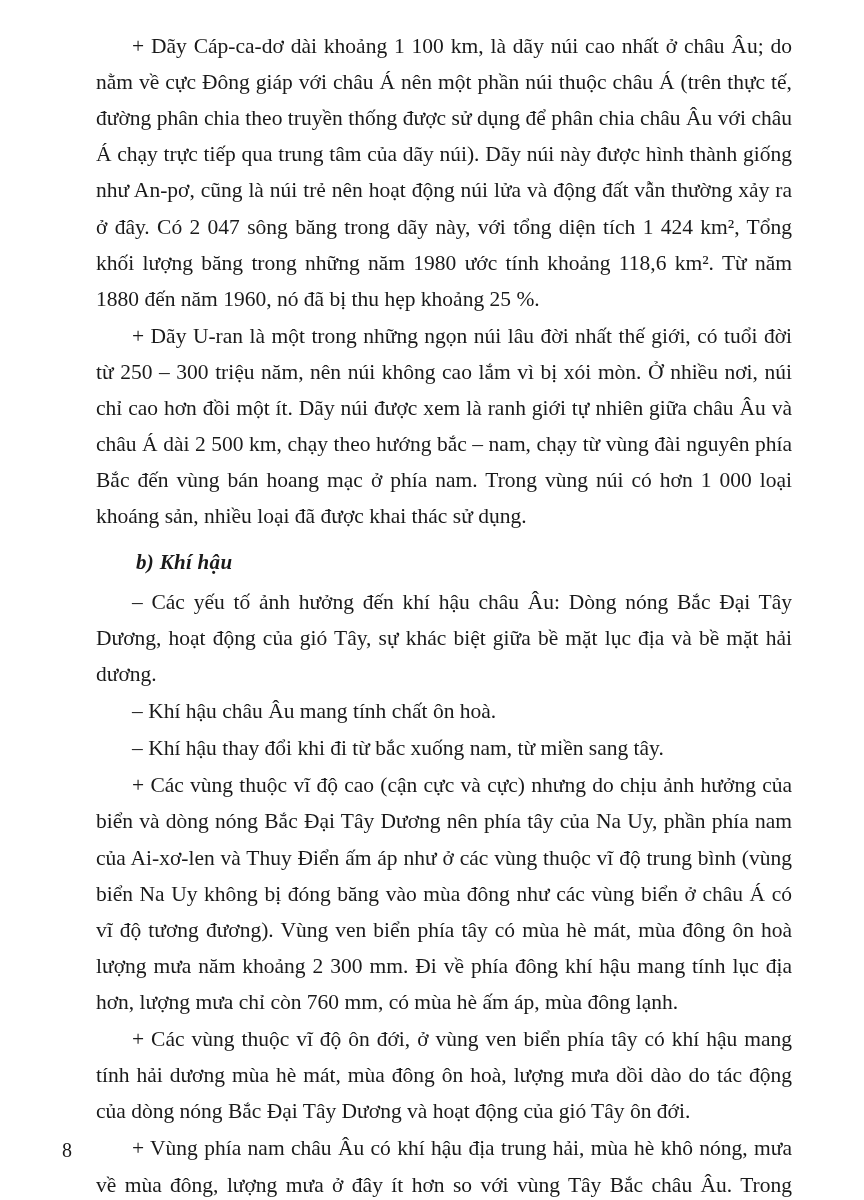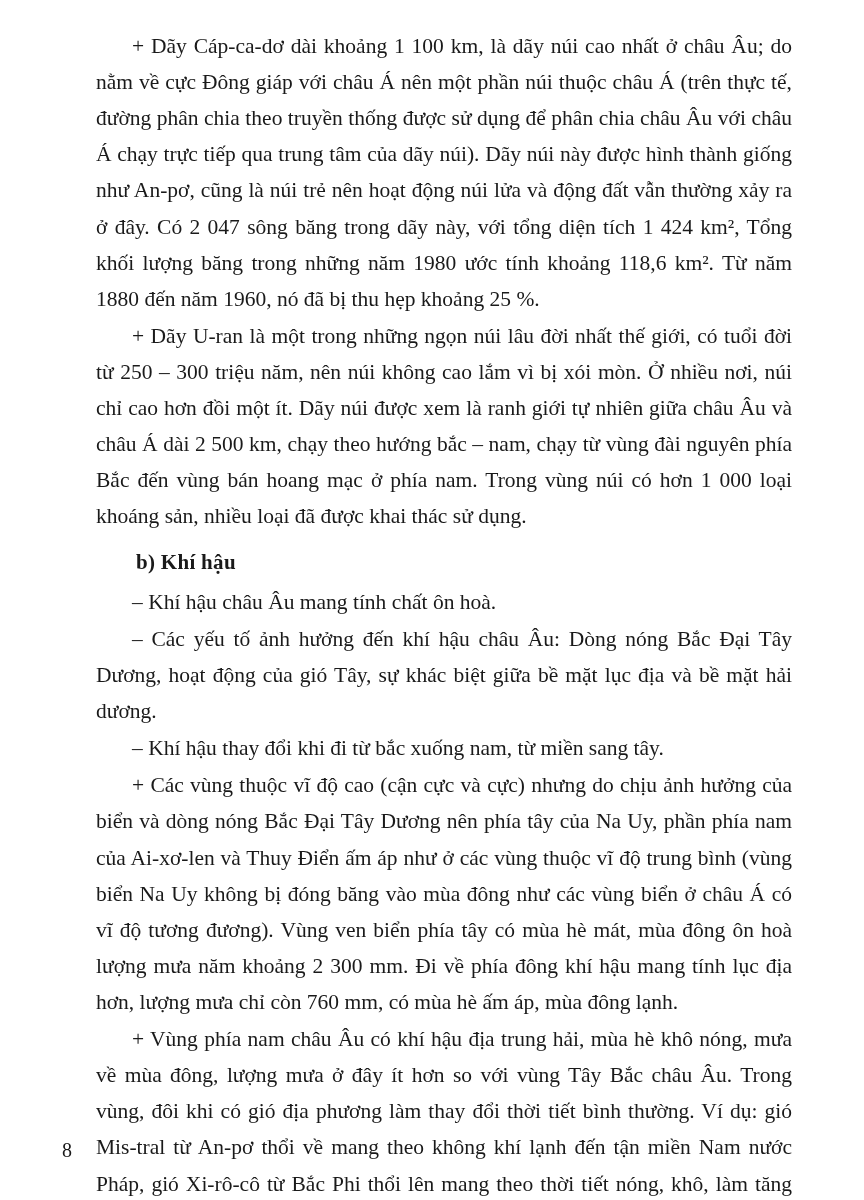--- a/index.html
+++ b/index.html
@@ -28,20 +28,21 @@
     text-justify: inter-word;
   }
   .para {
     margin: 0 0 0 0;
     text-indent: 36px;
   }
   .para + .para {
     margin-top: 1px;
   }
   .heading {
+    font-style: italic;
     font-weight: bold;
     font-size: 21px;
     margin: 10px 0 4px 0;
     text-indent: 40px;
     letter-spacing: 0.3px;
   }
   .page-number {
     position: absolute;
     left: 62px;
     bottom: 38px;
@@ -55,27 +56,28 @@
 
 <div class="page">
   <div class="body-text">
 
     <p class="para">+ Dãy Cáp-ca-dơ dài khoảng 1 100 km, là dãy núi cao nhất ở châu Âu; do nằm về cực Đông giáp với châu Á nên một phần núi thuộc châu Á (trên thực tế, đường phân chia theo truyền thống được sử dụng để phân chia châu Âu với châu Á chạy trực tiếp qua trung tâm của dãy núi). Dãy núi này được hình thành giống như An-pơ, cũng là núi trẻ nên hoạt động núi lửa và động đất vẫn thường xảy ra ở đây. Có 2 047 sông băng trong dãy này, với tổng diện tích 1 424 km², Tổng khối lượng băng trong những năm 1980 ước tính khoảng 118,6 km². Từ năm 1880 đến năm 1960, nó đã bị thu hẹp khoảng 25 %.</p>
 
     <p class="para">+ Dãy U-ran là một trong những ngọn núi lâu đời nhất thế giới, có tuổi đời từ 250 – 300 triệu năm, nên núi không cao lắm vì bị xói mòn. Ở nhiều nơi, núi chỉ cao hơn đồi một ít. Dãy núi được xem là ranh giới tự nhiên giữa châu Âu và châu Á dài 2 500 km, chạy theo hướng bắc – nam, chạy từ vùng đài nguyên phía Bắc đến vùng bán hoang mạc ở phía nam. Trong vùng núi có hơn 1 000 loại khoáng sản, nhiều loại đã được khai thác sử dụng.</p>
 
     <div class="heading">b) Khí hậu</div>
 
+    <p class="para">– Các yếu tố ảnh hưởng đến khí hậu châu Âu: Dòng nóng Bắc Đại Tây Dương, hoạt động của gió Tây, sự khác biệt giữa bề mặt lục địa và bề mặt hải dương.</p>
+
     <p class="para">– Khí hậu châu Âu mang tính chất ôn hoà.</p>
-
-    <p class="para">– Các yếu tố ảnh hưởng đến khí hậu châu Âu: Dòng nóng Bắc Đại Tây Dương, hoạt động của gió Tây, sự khác biệt giữa bề mặt lục địa và bề mặt hải dương.</p>
 
     <p class="para">– Khí hậu thay đổi khi đi từ bắc xuống nam, từ miền sang tây.</p>
 
     <p class="para">+ Các vùng thuộc vĩ độ cao (cận cực và cực) nhưng do chịu ảnh hưởng của biển và dòng nóng Bắc Đại Tây Dương nên phía tây của Na Uy, phần phía nam của Ai-xơ-len và Thuy Điển ấm áp như ở các vùng thuộc vĩ độ trung bình (vùng biển Na Uy không bị đóng băng vào mùa đông như các vùng biển ở châu Á có vĩ độ tương đương). Vùng ven biển phía tây có mùa hè mát, mùa đông ôn hoà lượng mưa năm khoảng 2 300 mm. Đi về phía đông khí hậu mang tính lục địa hơn, lượng mưa chỉ còn 760 mm, có mùa hè ấm áp, mùa đông lạnh.</p>
 
+    <p class="para">+ Các vùng thuộc vĩ độ ôn đới, ở vùng ven biển phía tây có khí hậu mang tính hải dương mùa hè mát, mùa đông ôn hoà, lượng mưa dồi dào do tác động của dòng nóng Bắc Đại Tây Dương và hoạt động của gió Tây ôn đới.</p>
 
     <p class="para">+ Vùng phía nam châu Âu có khí hậu địa trung hải, mùa hè khô nóng, mưa về mùa đông, lượng mưa ở đây ít hơn so với vùng Tây Bắc châu Âu. Trong vùng, đôi khi có gió địa phương làm thay đổi thời tiết bình thường. Ví dụ: gió Mis-tral từ An-pơ thổi về mang theo không khí lạnh đến tận miền Nam nước Pháp, gió Xi-rô-cô từ Bắc Phi thổi lên mang theo thời tiết nóng, khô, làm tăng nhiệt độ.</p>
 
   </div>
 
   <div class="page-number">8</div>
 </div>
 
 </body></html>

